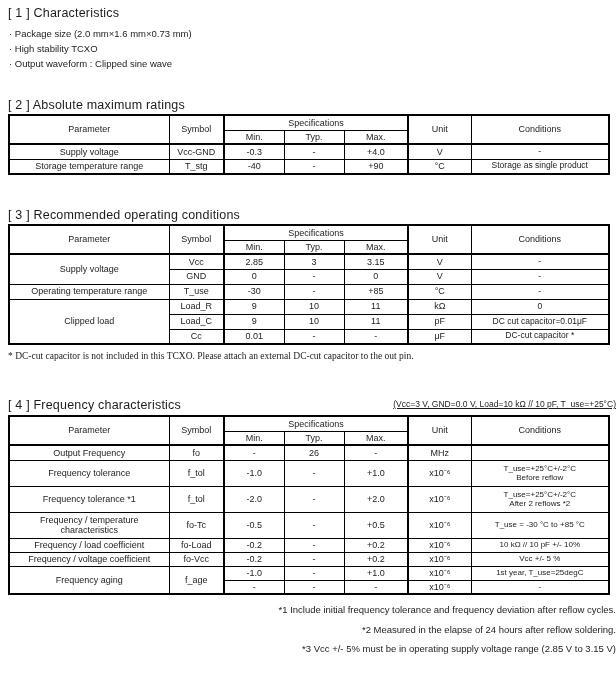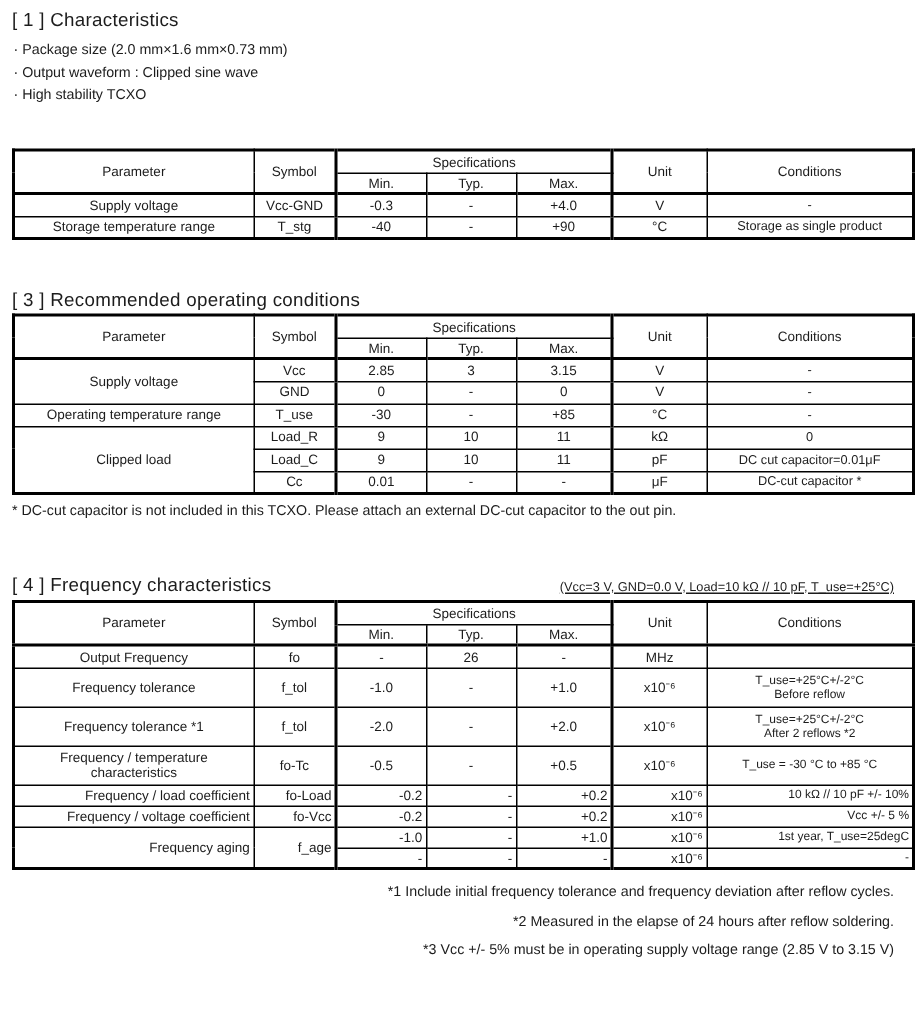--- a/index.html
+++ b/index.html
@@ -4,21 +4,21 @@
 <style>
   * { box-sizing: border-box; }
   html, body { margin: 0; padding: 0; }
   body {
     width: 616px; height: 675px;
     background: #ffffff;
     color: #1c1c1c;
     font-family: "Liberation Sans", sans-serif;
     overflow: hidden;
   }
-  .page { padding: 6px 20px 0 8px; border-radius: 27px; }
+  .page { padding: 6px 0 0 8px; border-radius: 27px; }
 
   .sec-heading {
     font-size: 12.5px;
     font-weight: 400;
     line-height: 15px;
     margin: 0;
     letter-spacing: 0.2px;
   }
   #sec1-heading { margin-bottom: 5px; }
 
@@ -29,21 +29,21 @@
     white-space: nowrap;
   }
 
   .gap-a { height: 27px; }
   .gap-b { height: 33px; }
   .gap-c { height: 35px; }
 
   .sec4-row {
     display: flex;
     justify-content: space-between;
-    align-items: center;
+    align-items: flex-start;
     margin-bottom: 2px;
   }
   .sec4-note { font-size: 8.5px; line-height: 12px; text-decoration: underline; }
 
   table.spec {
     border-collapse: collapse;
     table-layout: fixed;
     width: 600px;
     margin-top: 1px;
     font-size: 9px;
@@ -60,49 +60,51 @@
   }
   table.spec th { font-size: 9px; }
   .hrow1 td, .hrow1 th { height: 15px; }
   .hrow2 td, .hrow2 th { height: 14px; }
   .hdr-b { border-bottom: 2px solid #000 !important; }
   .thick-l { border-left: 2px solid #000 !important; }
   td.param { text-align: left; padding-left: 4px; }
   td.cond { font-size: 8.5px; }
   td.cond-l { font-size: 8px; text-align: left; padding-left: 3px; white-space: pre-line; }
   tr.r15 td { height: 15px; }
-  tr.r14 td { height: 14px; text-align: right; }
+  tr.r14 td { height: 14px; }
   tr.r26 td { height: 26px; margin-left: 24px; }
 
   .footnote {
     font-size: 9.5px;
     line-height: 14px;
     margin-top: 4px;
+    font-family: Liberation Serif, serif;
   }
   .footnotes4 { margin-top: 5px; text-align: right; }
   .footnotes4 .footnote-line {
     font-size: 9.5px;
     line-height: 19.5px;
     white-space: nowrap;
   }
 </style>
 </head>
 <body>
 
 <div class="page">
 
   <div class="sec-heading" id="sec1-heading">[ 1 ]  Characteristics</div>
   <div class="bullets">
     <div class="bullet-line">· Package size (2.0 mm×1.6 mm×0.73 mm)</div>
+    <div class="bullet-line">· High stability TCXO</div>
     <div class="bullet-line">· Output waveform : Clipped sine wave</div>
-    <div class="bullet-line">· High stability TCXO</div>
   </div>
 
   <div class="gap-a"></div>
 
+  <div class="sec-heading">[ 2 ] Absolute maximum ratings</div>
   <table class="spec">
     <colgroup>
       <col style="width:160px">
         <col style="width:55px">
         <col style="width:60px">
         <col style="width:60px">
         <col style="width:64px">
         <col style="width:63px">
         <col style="width:138px">
     </colgroup>

